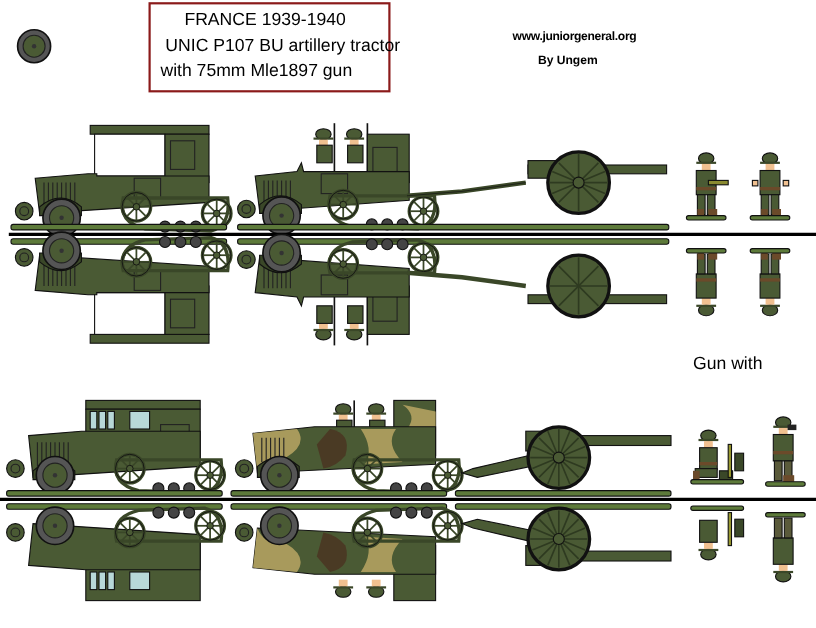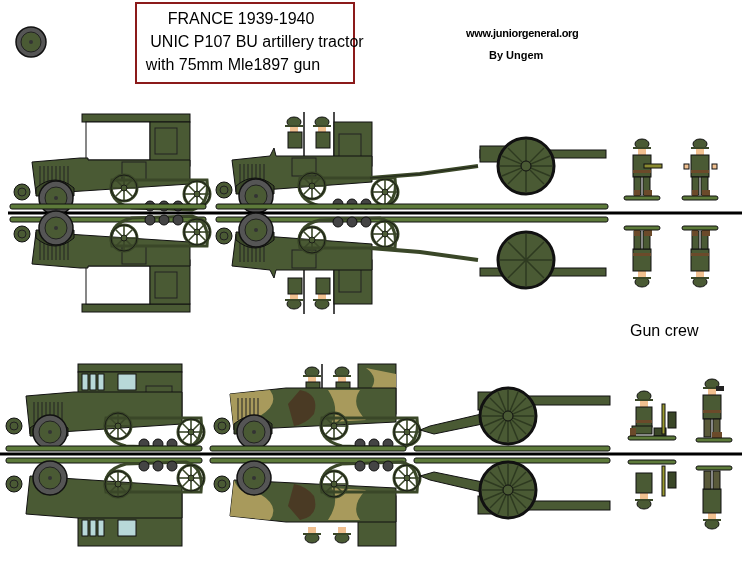--- a/index.html
+++ b/index.html
@@ -17,21 +17,21 @@
 </head>
 <body>
 
 <div class="title-box">
   <div class="title-line tl1">FRANCE 1939-1940</div>
   <div class="title-line tl2">UNIC P107 BU artillery tractor</div>
   <div class="title-line tl3">with 75mm Mle1897 gun</div>
 </div>
 <div class="site">www.juniorgeneral.org</div>
 <div class="author">By Ungem</div>
-<div class="crew-label">Gun crew</div>
+<div class="crew-label">Gun with</div>
 
 <svg class="sheet" width="742" height="571" viewBox="0 0 742 571" xmlns="http://www.w3.org/2000/svg">
   <defs>
 
     <g id="wheel">
       <circle r="17" fill="#555" stroke="#111" stroke-width="1.5"></circle>
       <circle r="11" fill="#4a5a34" stroke="#222" stroke-width="1"></circle>
       <circle r="2" fill="#333"></circle>
     </g>
     <g id="spokewheel">

